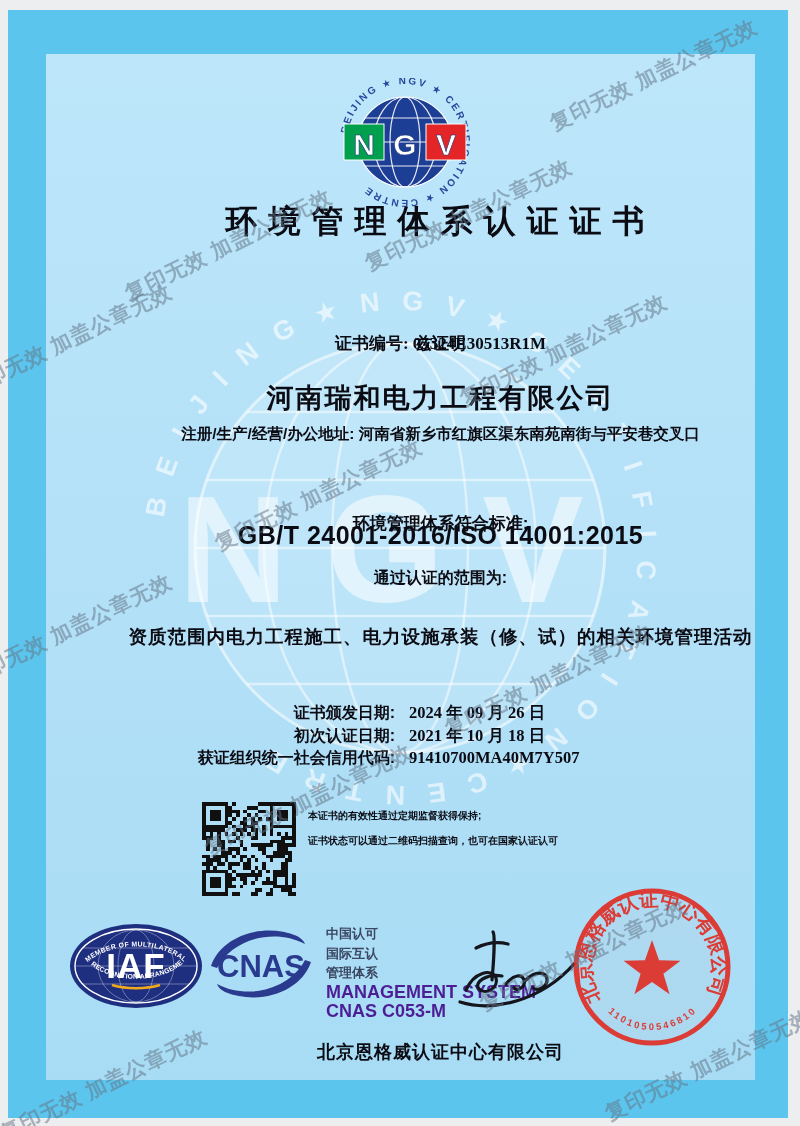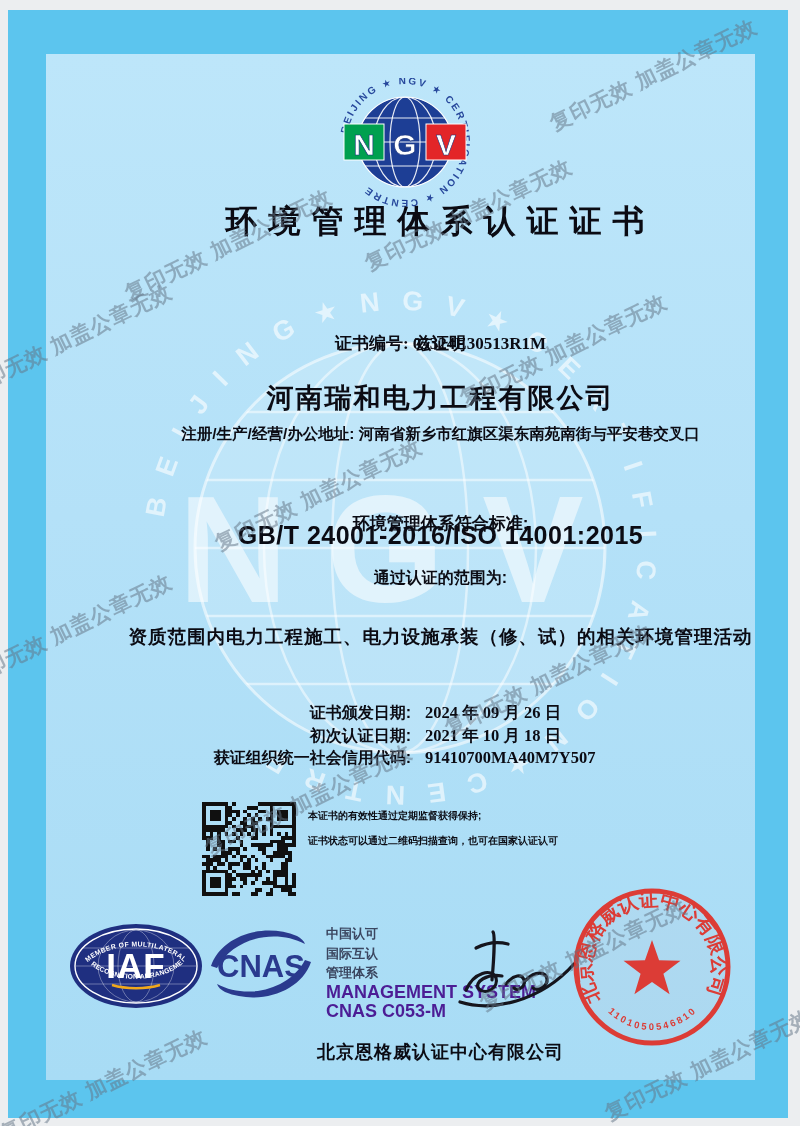--- a/index.html
+++ b/index.html
@@ -12,21 +12,21 @@
   .ctext{left:46px;width:709px;text-align:center;color:#0b0b13;padding-left:40px;}
   .title{font-size:32px;font-weight:bold;letter-spacing:11px;}
   .certno{font-size:17px;font-weight:bold;font-family:"Liberation Serif",serif;margin-top:48px;}
   .certify{font-size:17px;font-weight:bold;}
   .company{font-size:27px;font-weight:bold;letter-spacing:2px;}
   .addr{font-size:15.5px;font-weight:bold;}
   .stdlabel{font-size:17px;font-weight:bold;}
   .stdvalue{font-size:25px;font-weight:bold;letter-spacing:0.5px;}
   .scopelabel{font-size:16px;font-weight:bold;}
   .scope{font-size:18.5px;font-weight:bold;letter-spacing:1px;}
-  .dates{left:96px;top:702px;width:620px;}
+  .dates{left:80px;top:702px;width:620px;}
   .daterow{display:flex;align-items:baseline;height:23px;}
   .datelabel{width:315px;text-align:right;font-size:16px;font-weight:bold;color:#0b0b13;}
   .datevalue{margin-left:14px;font-size:16.5px;font-weight:bold;color:#0b0b13;
              font-family:"Liberation Serif","DejaVu Serif",serif;}
   .qrnote{left:308px;top:804px;width:420px;font-size:10px;font-weight:bold;line-height:24.5px;color:#0b0b13;}
   .accr{left:326px;top:924px;line-height:19.5px;}
   .accr .cn{font-size:13px;font-weight:bold;color:#3b4660;}
   .accr .en{font-size:18px;font-weight:bold;color:#4c1d95;}
   .issuer{top:1040px;font-size:18px;font-weight:bold;letter-spacing:1px;}
   .footerline{left:50px;top:1064px;width:701px;text-align:center;font-size:12.5px;font-weight:bold;color:#0b0b13;white-space:nowrap;}

